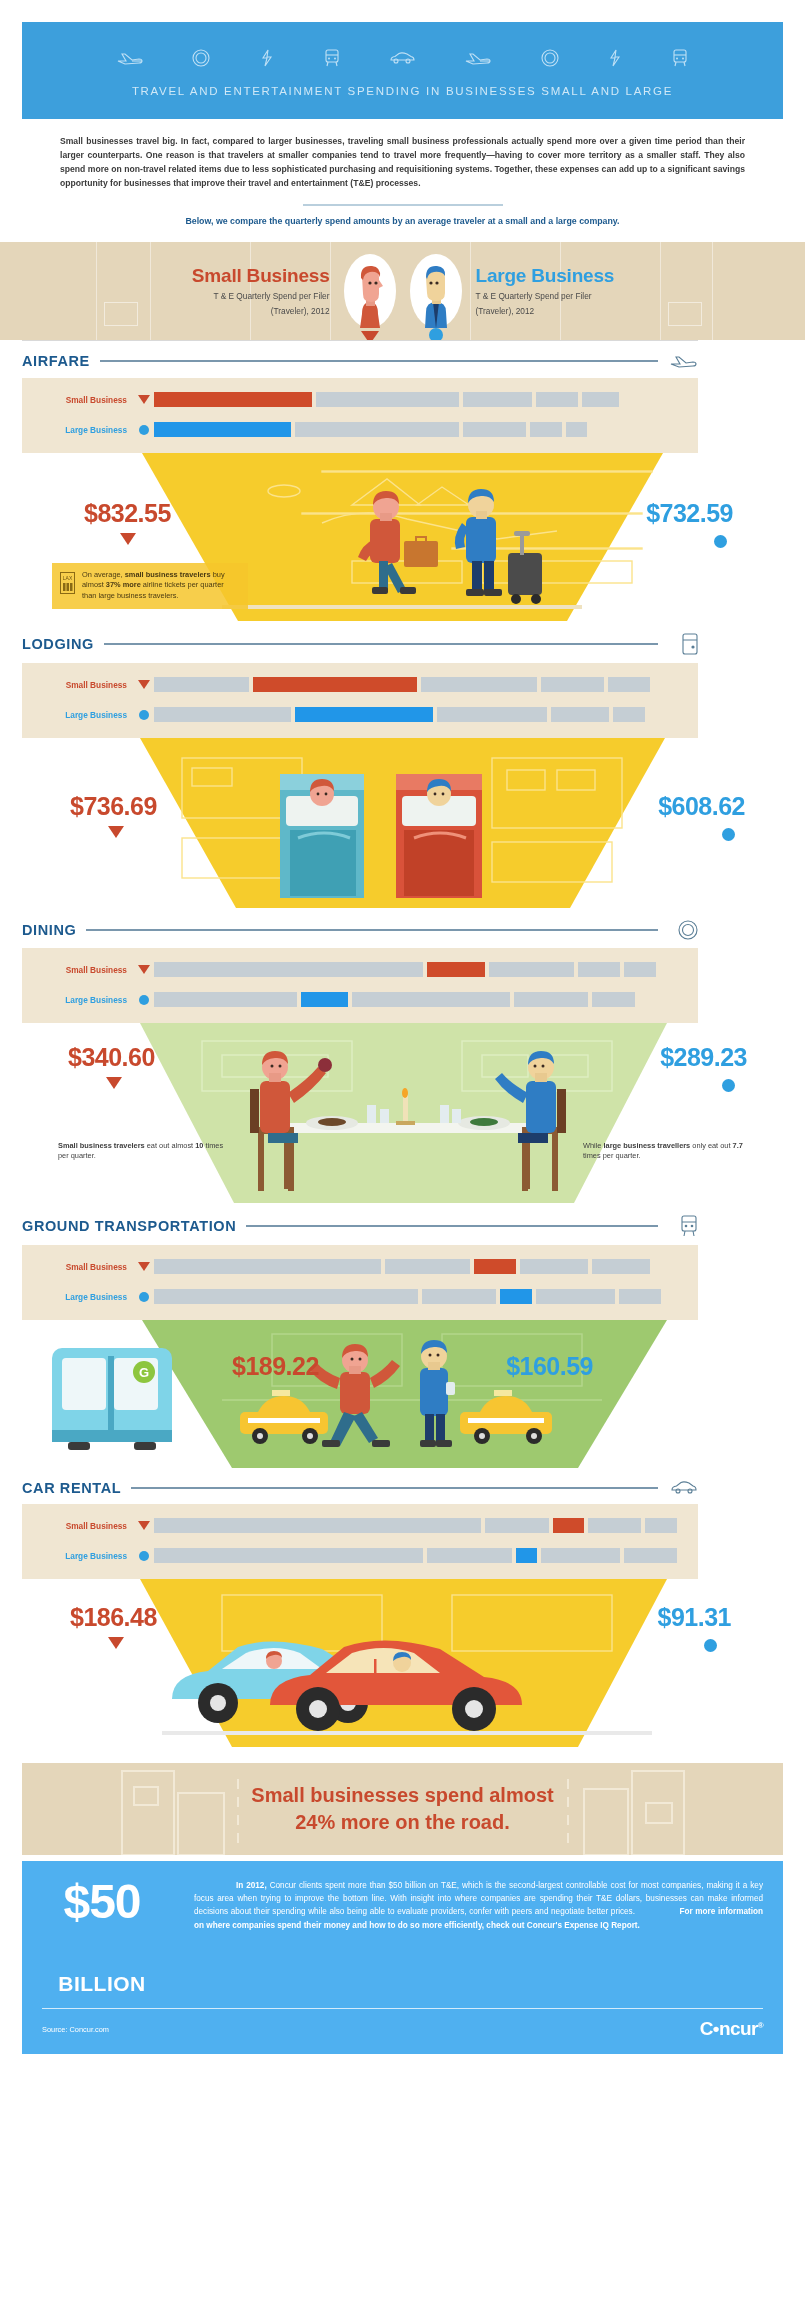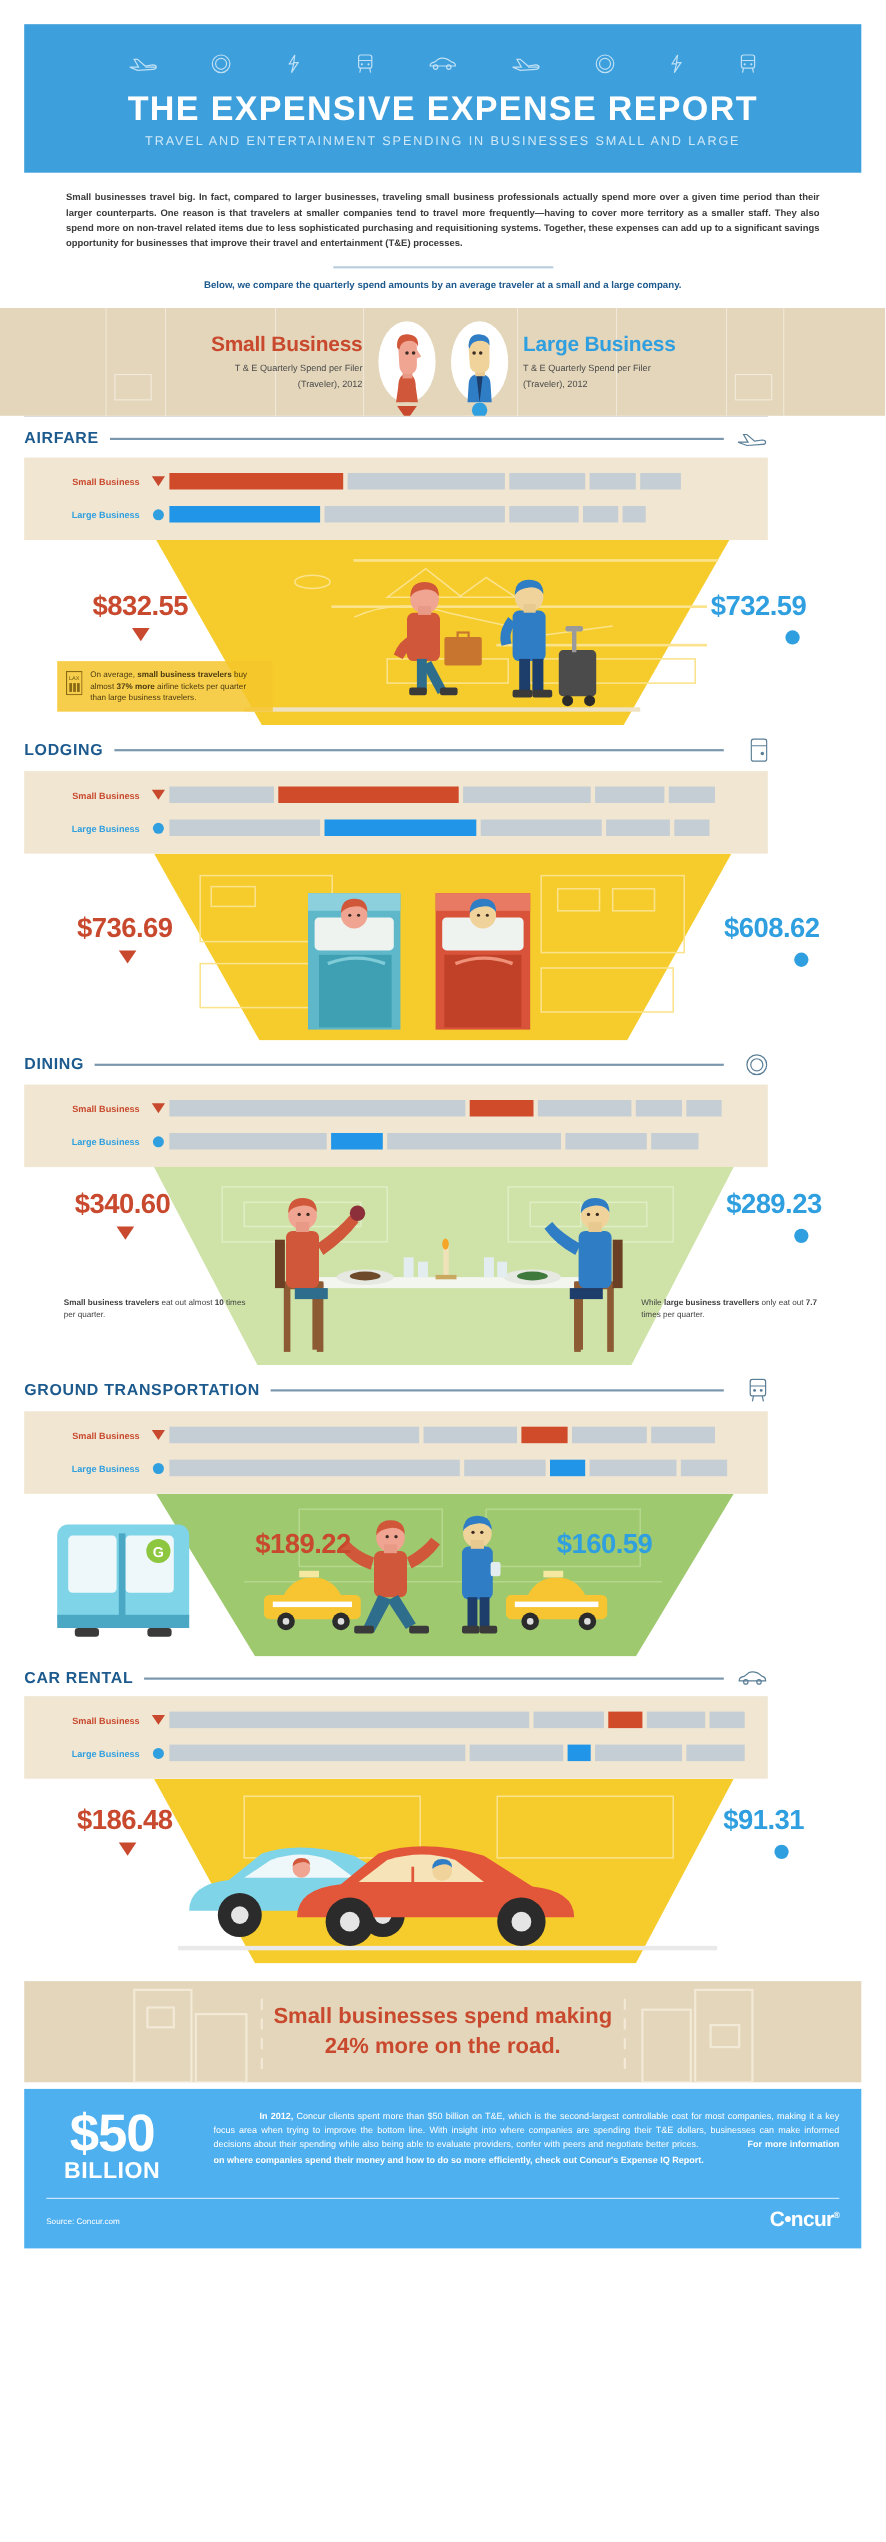--- a/index.html
+++ b/index.html
@@ -207,21 +207,21 @@
 
   
   .footer {
     background: #4fb0f0; width: 761px; margin: 6px 22px 30px 22px;
     padding: 18px 20px 14px 20px;
     color: #ffffff;
   }
   .footer-top { display: flex; gap: 32px; align-items: flex-start; }
   .big50 { width: 120px; flex: none; text-align: center; }
   .big50 .amt { font-size: 48px; font-weight: bold; line-height: 0.95; letter-spacing: -1px;}
-  .big50 .bil { font-size: 21px; font-weight: bold; letter-spacing: 0.5px; }
+  .big50 .bil { font-size: 21px; font-weight: bold; letter-spacing: 0.5px; margin-top: 48px; }
   .footer-body { font-size: 8.2px; line-height: 1.62; text-align: justify; }
   .footer-body b { font-weight: bold; padding-left: 42px; }
   .footer-hr { height: 1px; background: rgba(255,255,255,0.75); margin: 12px 0 9px 0; }
   .footer-bot { display: flex; justify-content: space-between; align-items: center; }
   .source { font-size: 7.4px; }
   .logo { font-size: 19px; font-weight: bold; letter-spacing: -0.6px; }
   .logo sup { font-size: 8px; vertical-align: super; }
 </style>
 </head>
 <body>
@@ -285,21 +285,20 @@
           <svg width="16" height="18" viewBox="0 0 16 18">
             <rect x="2" y="1" width="12" height="12" rx="2" fill="none" stroke="#bfe0f5" stroke-width="1.1"></rect>
             <line x1="2" y1="6" x2="14" y2="6" stroke="#bfe0f5" stroke-width="1.1"></line>
             <circle cx="5" cy="9.5" r="1" fill="#bfe0f5"></circle>
             <circle cx="11" cy="9.5" r="1" fill="#bfe0f5"></circle>
             <line x1="4" y1="13" x2="3" y2="17" stroke="#bfe0f5" stroke-width="1.1"></line>
             <line x1="12" y1="13" x2="13" y2="17" stroke="#bfe0f5" stroke-width="1.1"></line>
           </svg>
         </span>
     </div>
-    <div class="hero-title">THE EXPENSIVE EXPENSE REPORT</div>
     <div class="hero-sub">TRAVEL AND ENTERTAINMENT SPENDING IN BUSINESSES SMALL AND LARGE</div>
   </div>
 
   <div class="intro">Small businesses travel big. In fact, compared to larger businesses, traveling small business professionals actually spend more over a given time period than their larger counterparts. One reason is that travelers at smaller companies tend to travel more frequently—having to cover more territory as a smaller staff. They also spend more on non-travel related items due to less sophisticated purchasing and requisitioning systems. Together, these expenses can add up to a significant savings opportunity for businesses that improve their travel and entertainment (T&amp;E) processes.</div>
   <div class="rule"></div>
   <div class="intro-cta">Below, we compare the quarterly spend amounts by an average traveler at a small and a large company.</div>
 
   <div class="compare">
     <div class="bgline" style="left:96px"></div>
     <div class="bgline" style="left:150px"></div>
@@ -887,21 +886,21 @@
         <rect x="610" y="8" width="52" height="84"></rect>
         <rect x="624" y="40" width="26" height="20"></rect>
         <rect x="562" y="26" width="44" height="66"></rect>
         <line x1="546" y1="16" x2="546" y2="26"></line>
           <line x1="546" y1="34" x2="546" y2="44"></line>
         <line x1="546" y1="52" x2="546" y2="62"></line>
           <line x1="546" y1="70" x2="546" y2="80"></line>
       </g>
     </svg>
     <div class="cta-text">
-      <div>Small businesses spend making</div>
+      <div>Small businesses spend almost</div>
       <div>24% more on the road.</div>
     </div>
   </div>
 
   <div class="footer">
     <div class="footer-top">
       <div class="big50">
         <div class="amt">$50</div>
         <div class="bil">BILLION</div>
       </div>

